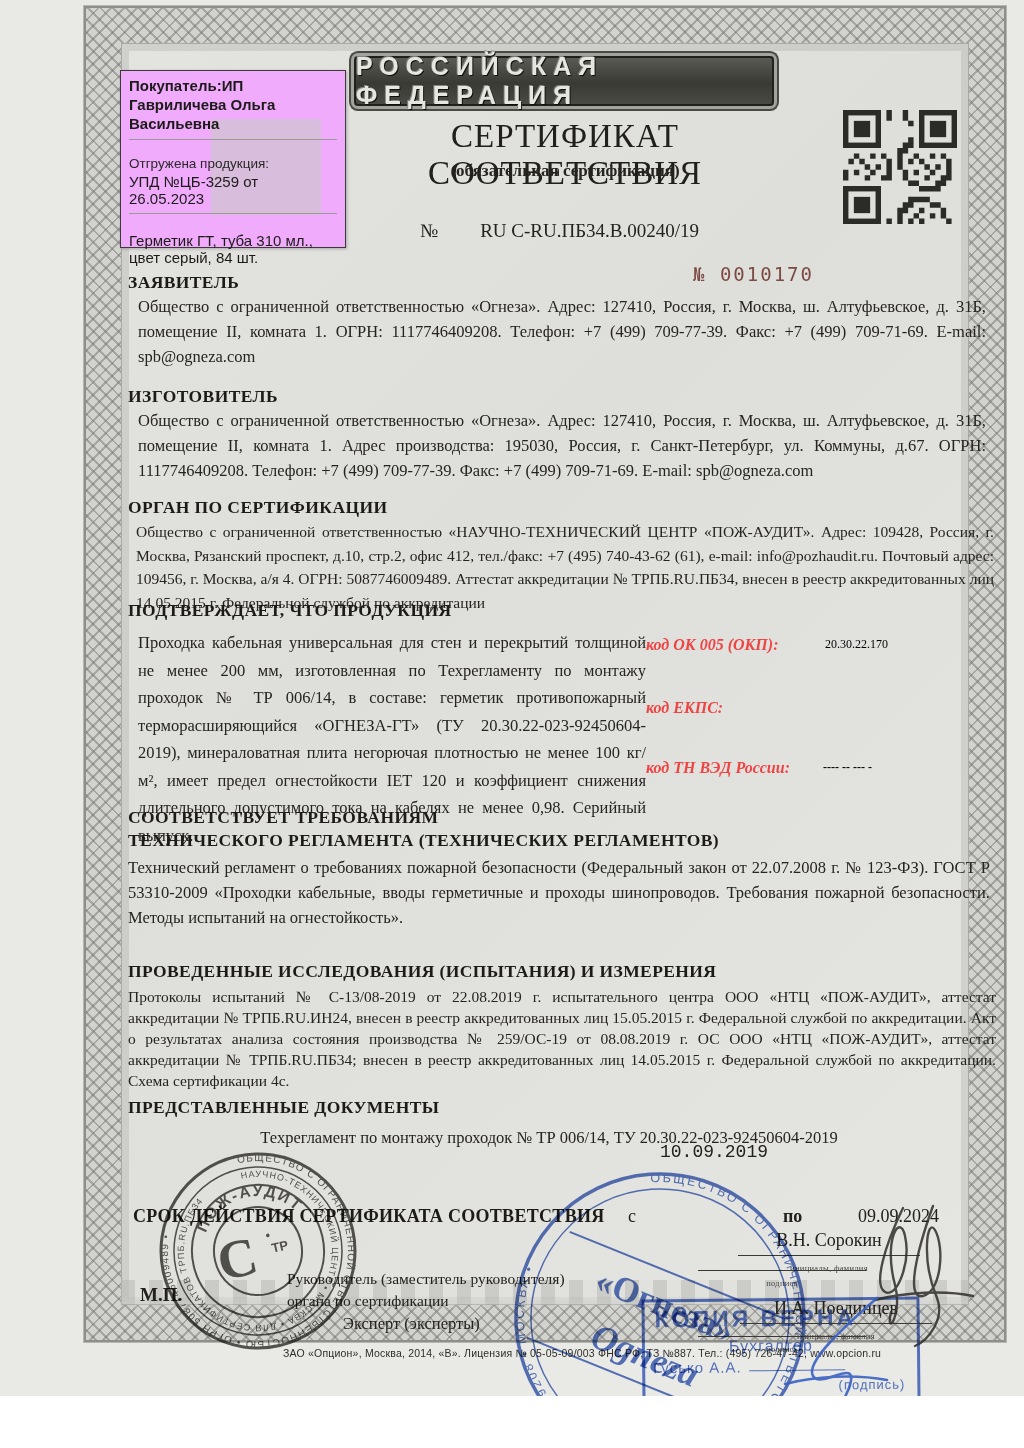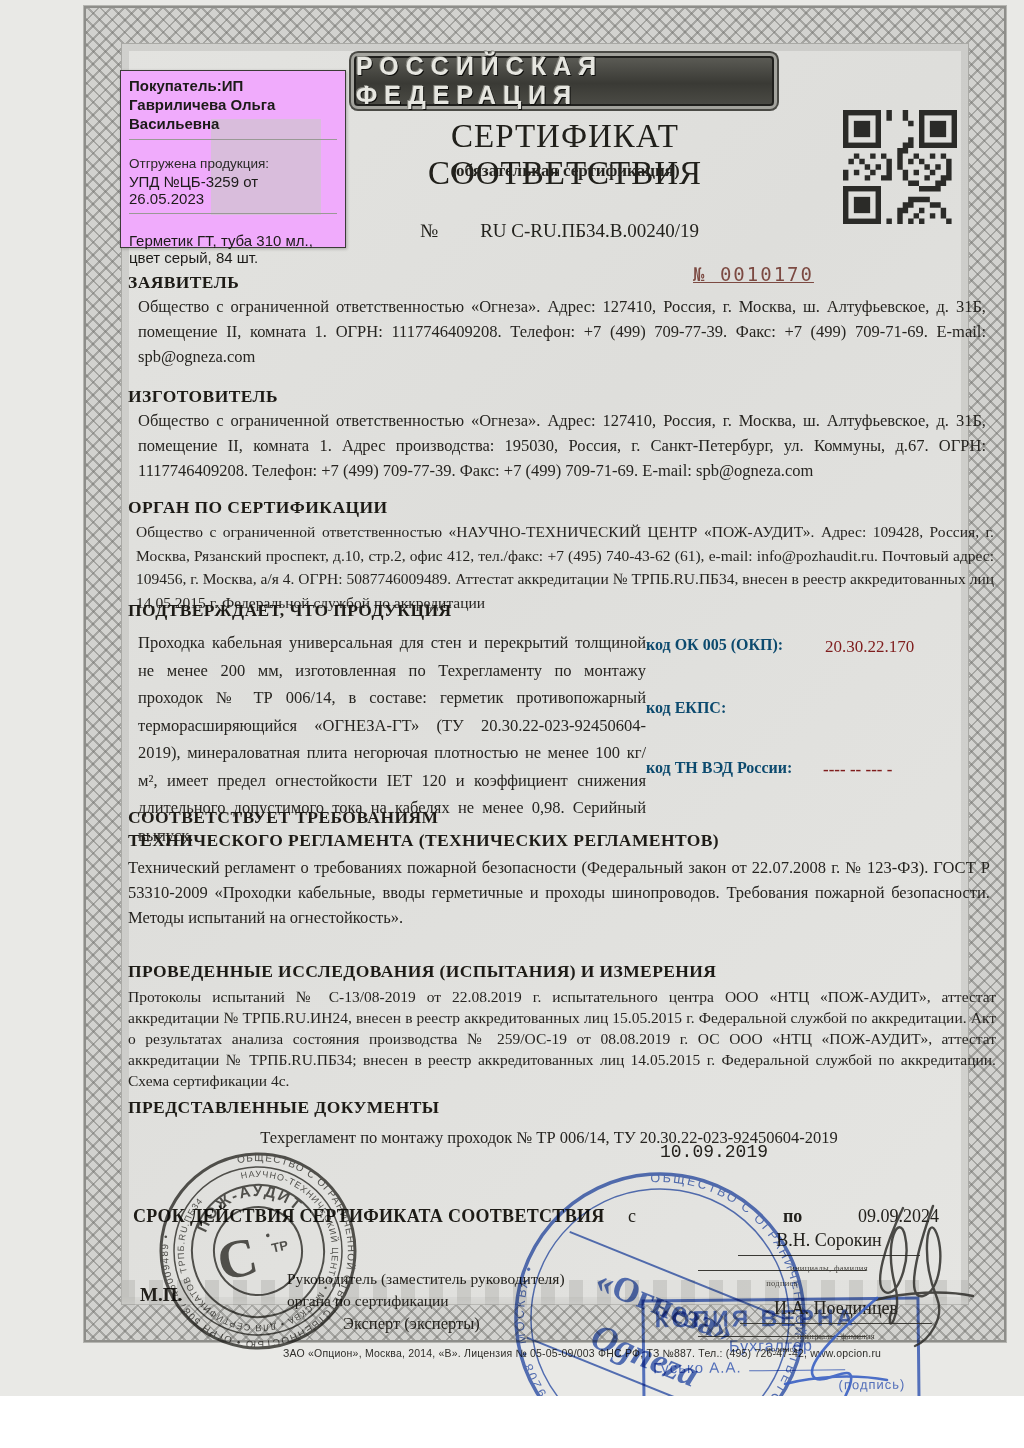--- a/index.html
+++ b/index.html
@@ -39,25 +39,25 @@
   
   .banner{position:absolute;left:354px;top:56px;width:416px;height:46px;z-index:6;
     background:linear-gradient(180deg,#5a5a54,#3a3a35 55%,#4a4a44);
     border:2px solid #20201d;box-shadow:0 0 0 3px #a3a39d, 0 0 0 5px #4a4a45;border-radius:4px;
     display:flex;align-items:center;justify-content:center;
     font-family:"Liberation Sans",sans-serif;font-weight:bold;font-size:25px;letter-spacing:7px;color:#e6e6e0;
     text-shadow:1px 1px 0 #0e0e0c,-1px -1px 0 #86867f;}
   .cert-title{position:absolute;left:335px;top:118px;width:460px;text-align:center;font-size:33px;letter-spacing:1px;color:#21201b;z-index:6;}
   .cert-subtitle{position:absolute;left:335px;top:161px;width:460px;text-align:center;font-size:17px;font-weight:bold;color:#24231e;z-index:6;}
   .numline{position:absolute;left:420px;top:220px;display:flex;gap:42px;font-size:19px;color:#23221d;z-index:6;}
-  .blank-number{position:absolute;left:693px;top:263px;font-family:"DejaVu Sans Mono",monospace;font-size:19px;letter-spacing:2px;color:#7c4a42;z-index:6;text-decoration:underline;}
-
-  
-  .code-label{font-weight:bold;font-size:16px;color:#0c4a6e;}
-  .code-value{font-size:17px;color:#7f1d1d;}
+  .blank-number{position:absolute;left:693px;top:263px;font-family:"DejaVu Sans Mono",monospace;font-size:19px;letter-spacing:2px;color:#7c4a42;z-index:6;}
+
+  
+  .code-label{font-weight:bold;font-size:16px;color:#ef4444;font-style:italic;}
+  .code-value{font-size:12px;color:#000000;}
 
   
   .validity-label{font-weight:bold;font-size:18px;letter-spacing:.3px;color:#1d1b16;}
   .validity-date{font-size:18px;color:#23211c;}
   .role-text{font-size:15.5px;line-height:1.4;color:#24221d;}
   .sig-line{border-bottom:1.3px solid #3a3934;height:30px;}
   .tiny-cap{font-size:8.5px;color:#44423d;text-align:center;margin-top:7px;letter-spacing:.3px;}
   .name-block{text-align:center;font-size:18px;color:#23211c;border-bottom:1.3px solid #3a3934;padding-bottom:4px;}
   .mp{font-size:19px;font-weight:bold;color:#23211c;}
 

